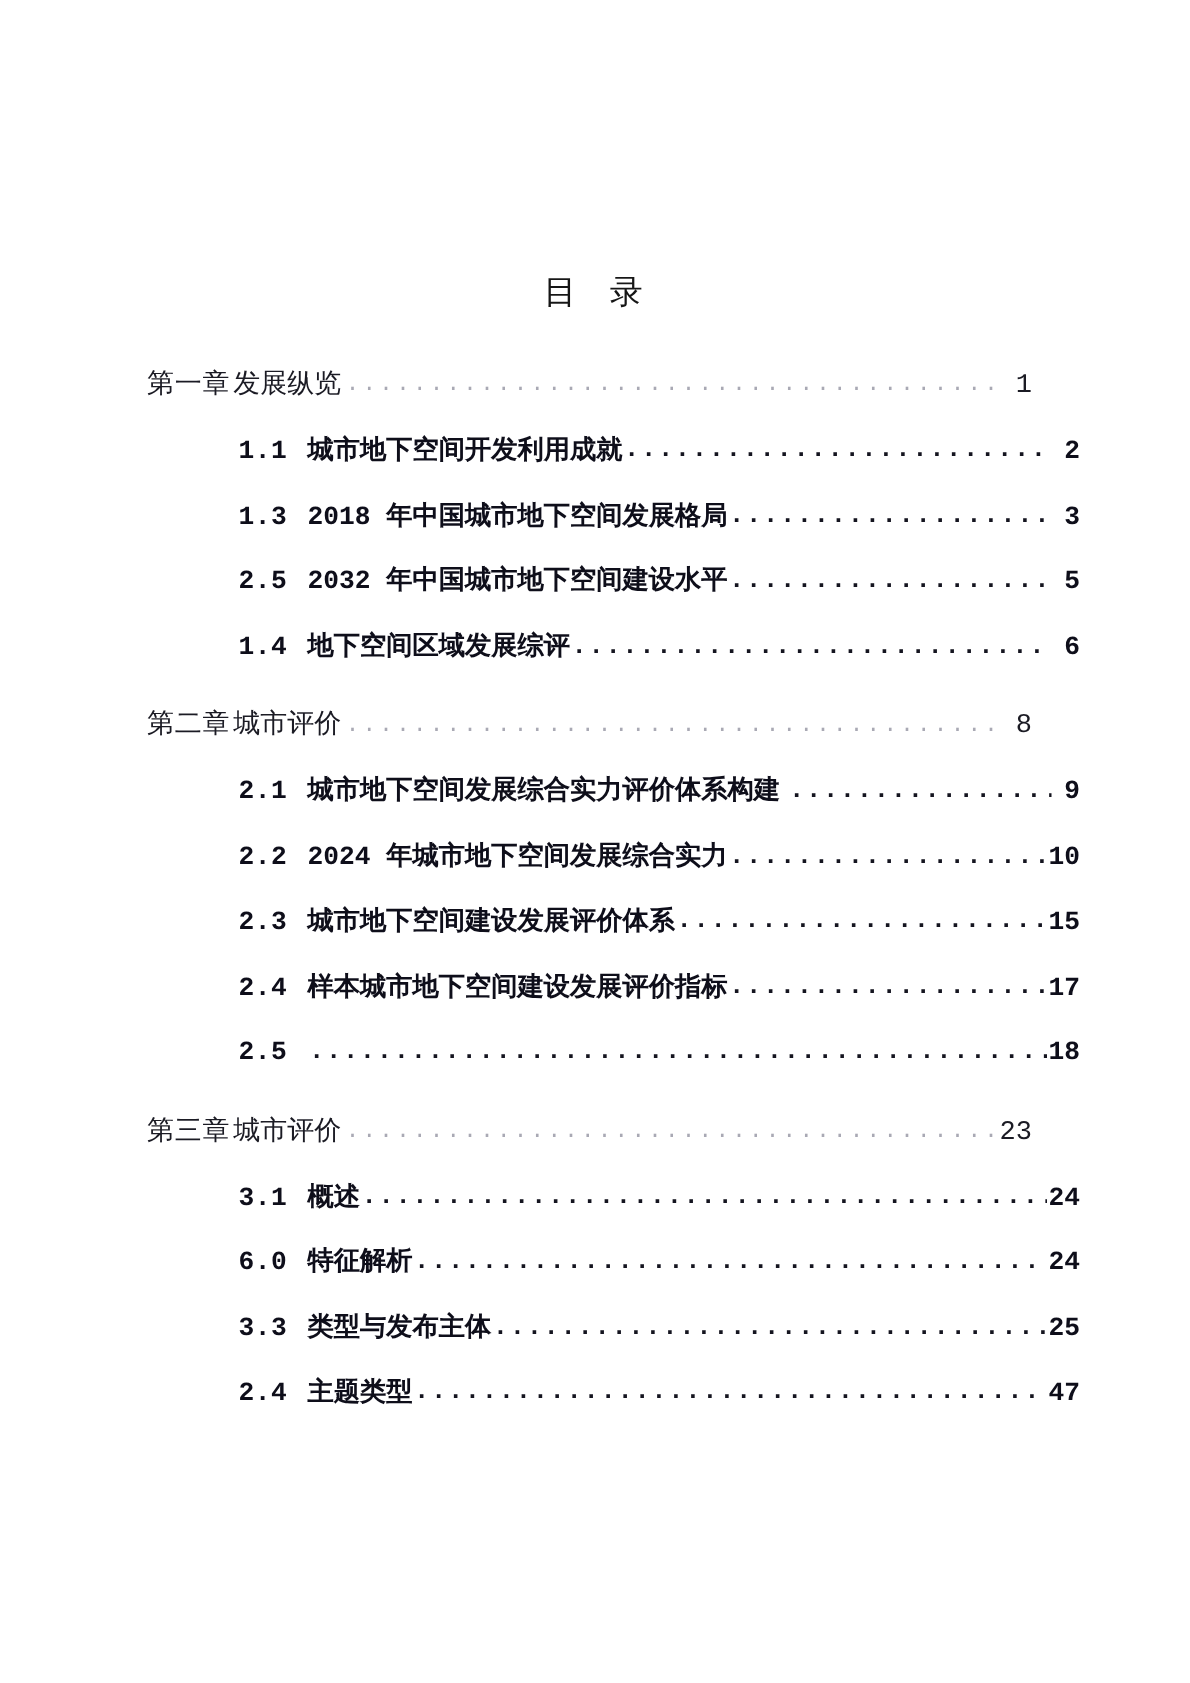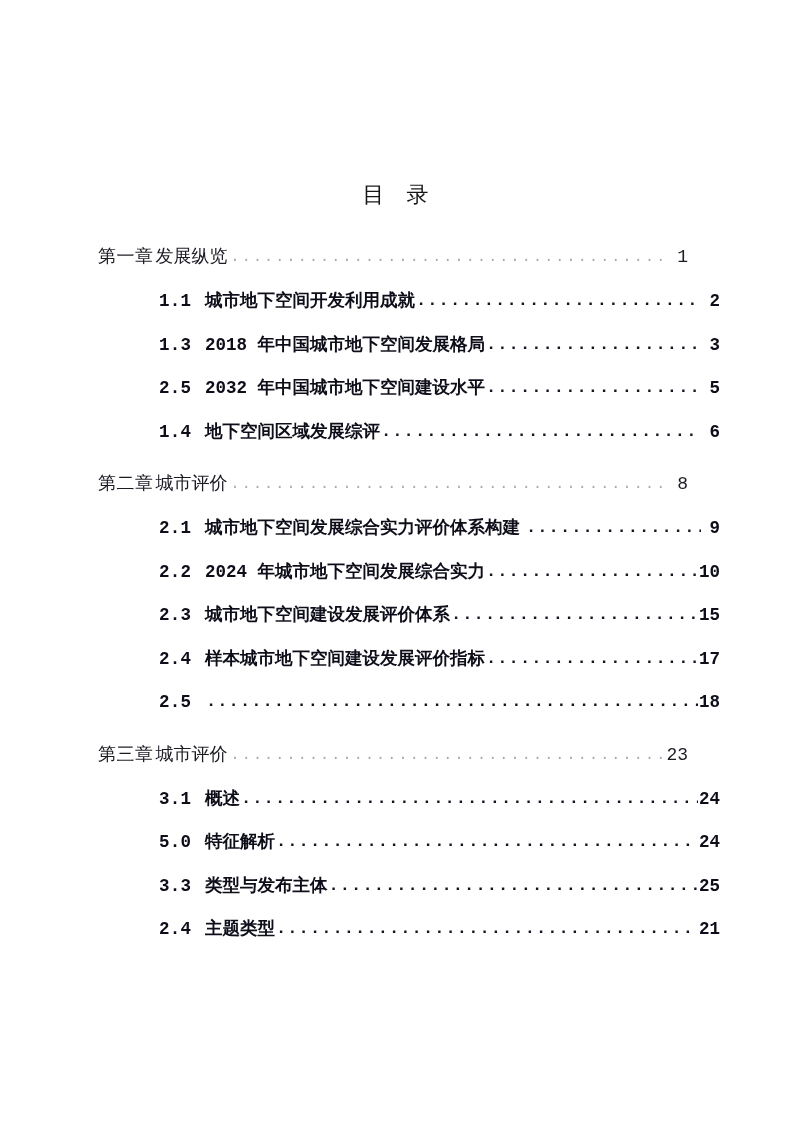--- a/index.html
+++ b/index.html
@@ -240,35 +240,35 @@
       </div>
 
       <div class="toc-row row-section">
         <span class="num">3.1</span>
         <span class="label">概述</span>
         <span class="leader">...............................................................................................................</span>
         <span class="pageno">24</span>
       </div>
 
       <div class="toc-row row-section">
-        <span class="num">5.0</span>
+        <span class="num">6.0</span>
         <span class="label">特征解析</span>
         <span class="leader">...............................................................................................................</span>
         <span class="pageno">24</span>
       </div>
 
       <div class="toc-row row-section">
         <span class="num">3.3</span>
         <span class="label">类型与发布主体</span>
         <span class="leader">...............................................................................................................</span>
         <span class="pageno">25</span>
       </div>
 
       <div class="toc-row row-section">
         <span class="num">2.4</span>
         <span class="label">主题类型</span>
         <span class="leader">...............................................................................................................</span>
-        <span class="pageno">21</span>
+        <span class="pageno">47</span>
       </div>
     </div>
 
   </div>
 </div>
 
 </body></html>

